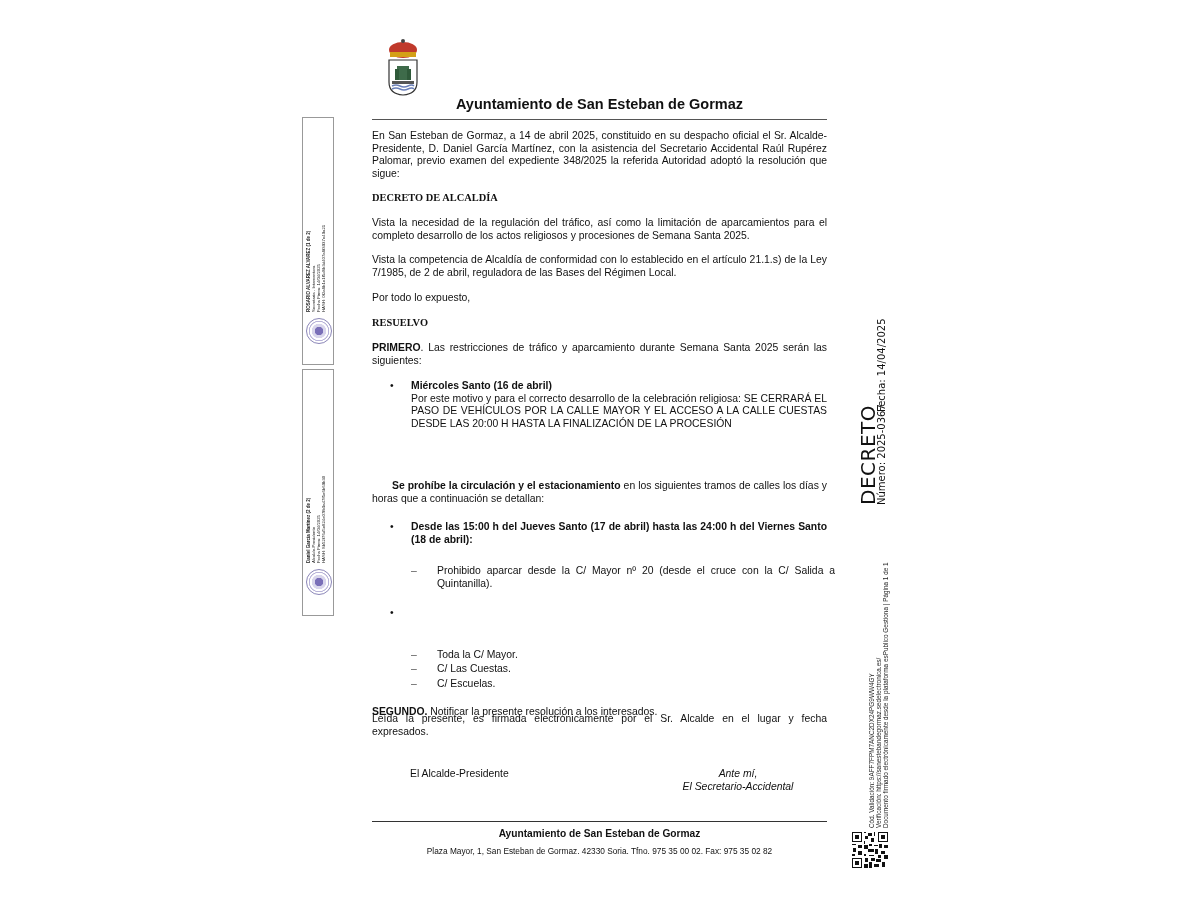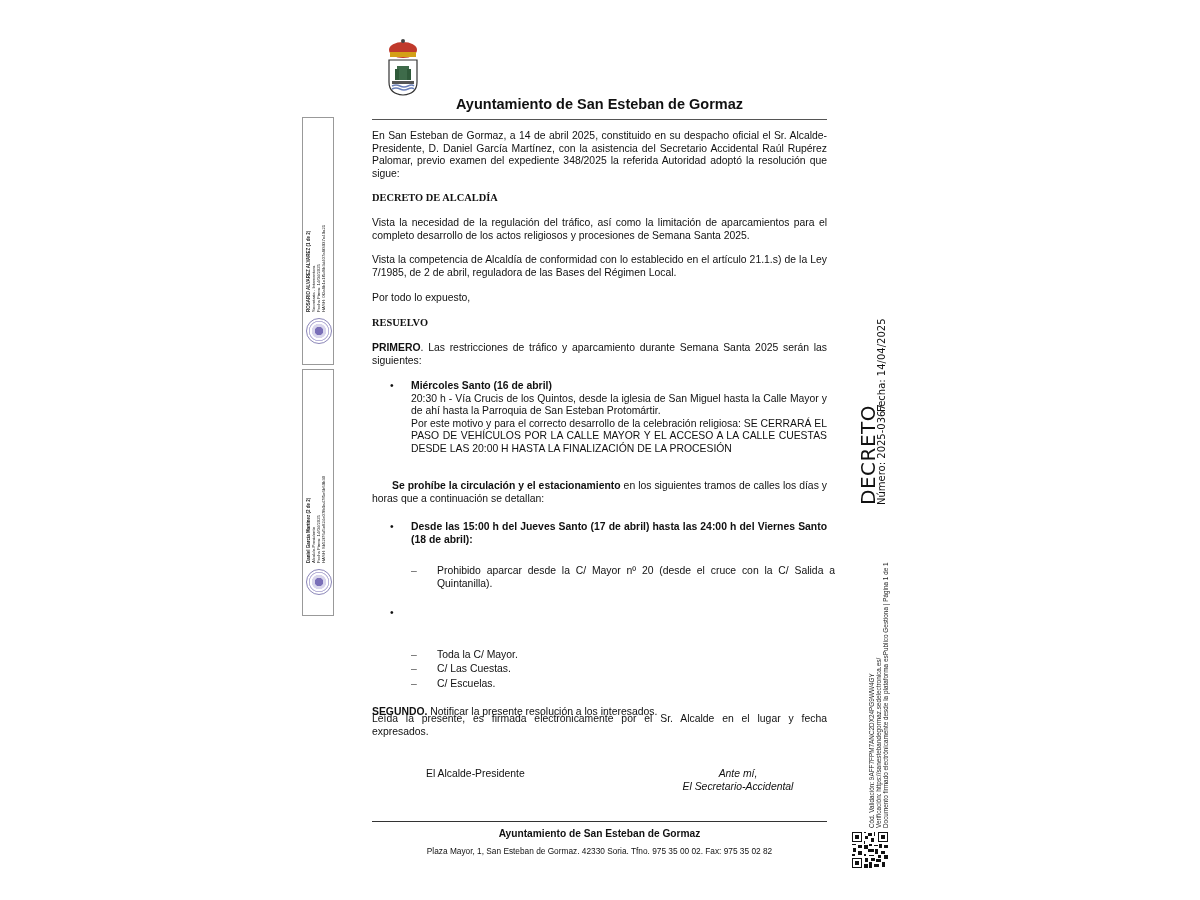--- a/index.html
+++ b/index.html
@@ -17,21 +17,21 @@
   .b { font-weight: bold; }
 
   .bullet-block { position: absolute; left: 0; width: 455px; font-size: 10.4px; line-height: 12.6px; }
   .bullet-dot { position: absolute; left: 18px; top: 0; }
   .bullet-content { position: absolute; left: 39px; width: 416px; text-align: justify; }
 
   .dash-item { position: absolute; left: 0; width: 455px; font-size: 10.4px; line-height: 12.6px; }
   .dash { position: absolute; left: 39px; color: #555; }
   .dash-text { position: absolute; left: 41px; width: 398px; text-align: justify; margin-left: 24px; }
 
-  .sign-left { position: absolute; left: 38px; top: 768px; font-size: 10.4px; margin-left: 16px; }
+  .sign-left { position: absolute; left: 38px; top: 768px; font-size: 10.4px; }
   .sign-right { position: absolute; left: 306px; top: 768px; width: 120px; text-align: center; font-size: 10.4px; line-height: 12.6px; font-style: italic; }
 
   .footer-title { position: absolute; left: 0; top: 828px; width: 455px; text-align: center; font-weight: bold; font-size: 10.2px; }
   .footer-addr { position: absolute; left: 0; top: 846px; width: 455px; text-align: center; font-size: 8.3px; }
 
   
   .sig-box { position: absolute; left: 302px; width: 32px; border: 1px solid #999; background: #fff; }
   .sig-text { position: absolute; left: 3px; bottom: 52px; width: 24px; height: 170px; }
   .sig-rot { position: absolute; left: 0; bottom: 0; transform-origin: left bottom; transform: rotate(-90deg) translate(0, 100%); width: 170px; font-size: 4.3px; line-height: 5px; color: #222; white-space: nowrap; }
   .sig-rot .name { font-weight: bold; font-size: 4.5px; }
@@ -101,21 +101,20 @@
   <div class="center-bold" style="top:317px;">RESUELVO</div>
 
   <div class="body-text" style="top:342px;">
     <span class="b">PRIMERO</span><span>.  Las restricciones de tráfico y aparcamiento durante Semana Santa 2025 serán las siguientes:</span>
   </div>
 
   <div class="bullet-block" style="top:380px; height:90px;">
     <span class="bullet-dot">•</span>
     <div class="bullet-content">
       <div class="b">Miércoles Santo (16 de abril)</div>
-      <div>20:30 h - Vía Crucis de los Quintos, desde la iglesia de San Miguel hasta la Calle Mayor y de ahí hasta la Parroquia de San Esteban Protomártir.</div>
       <div>Por este motivo y para el correcto desarrollo de la celebración religiosa: SE CERRARÁ EL PASO DE VEHÍCULOS POR LA CALLE MAYOR Y EL ACCESO A LA CALLE CUESTAS DESDE LAS 20:00 H HASTA LA FINALIZACIÓN DE LA PROCESIÓN</div>
     </div>
   </div>
 
   <div class="body-text" style="top:480px; text-indent:20px;">
     <span class="b">Se prohíbe la circulación y el estacionamiento</span><span> en los siguientes tramos de calles los días y horas que a continuación se detallan:</span>
   </div>
 
   <div class="bullet-block" style="top:521px; height:30px;">
     <span class="bullet-dot">•</span>

